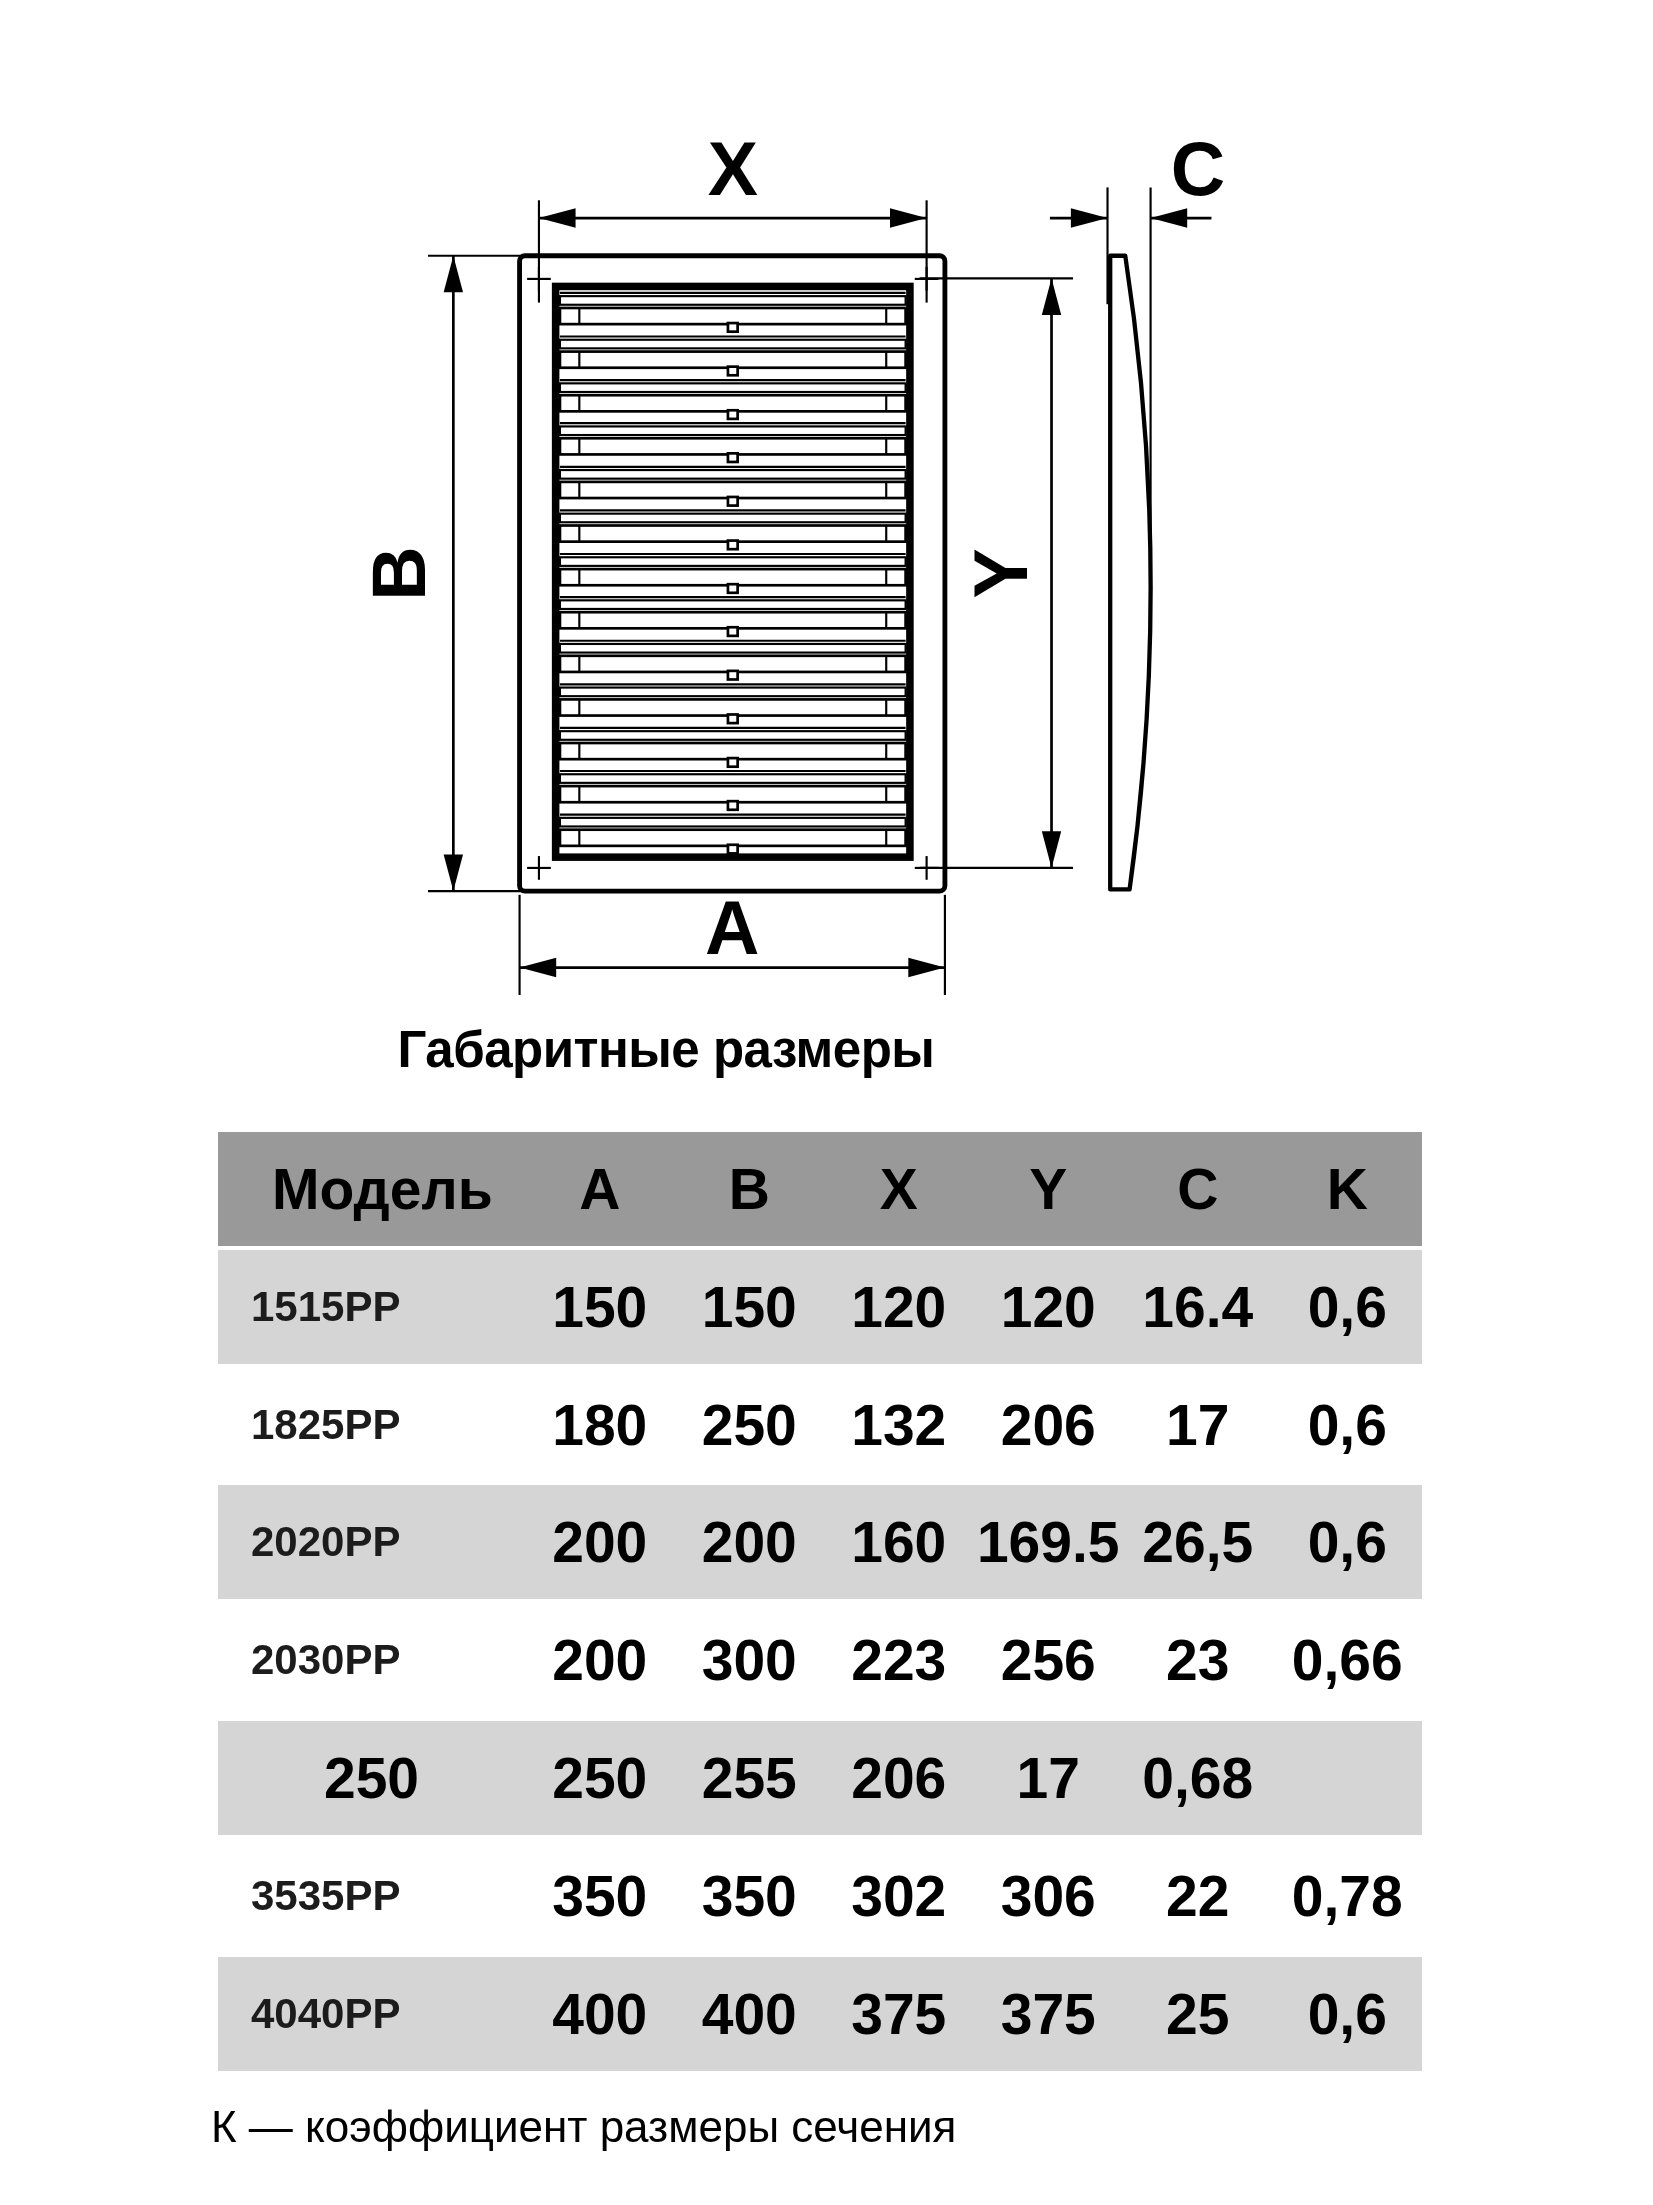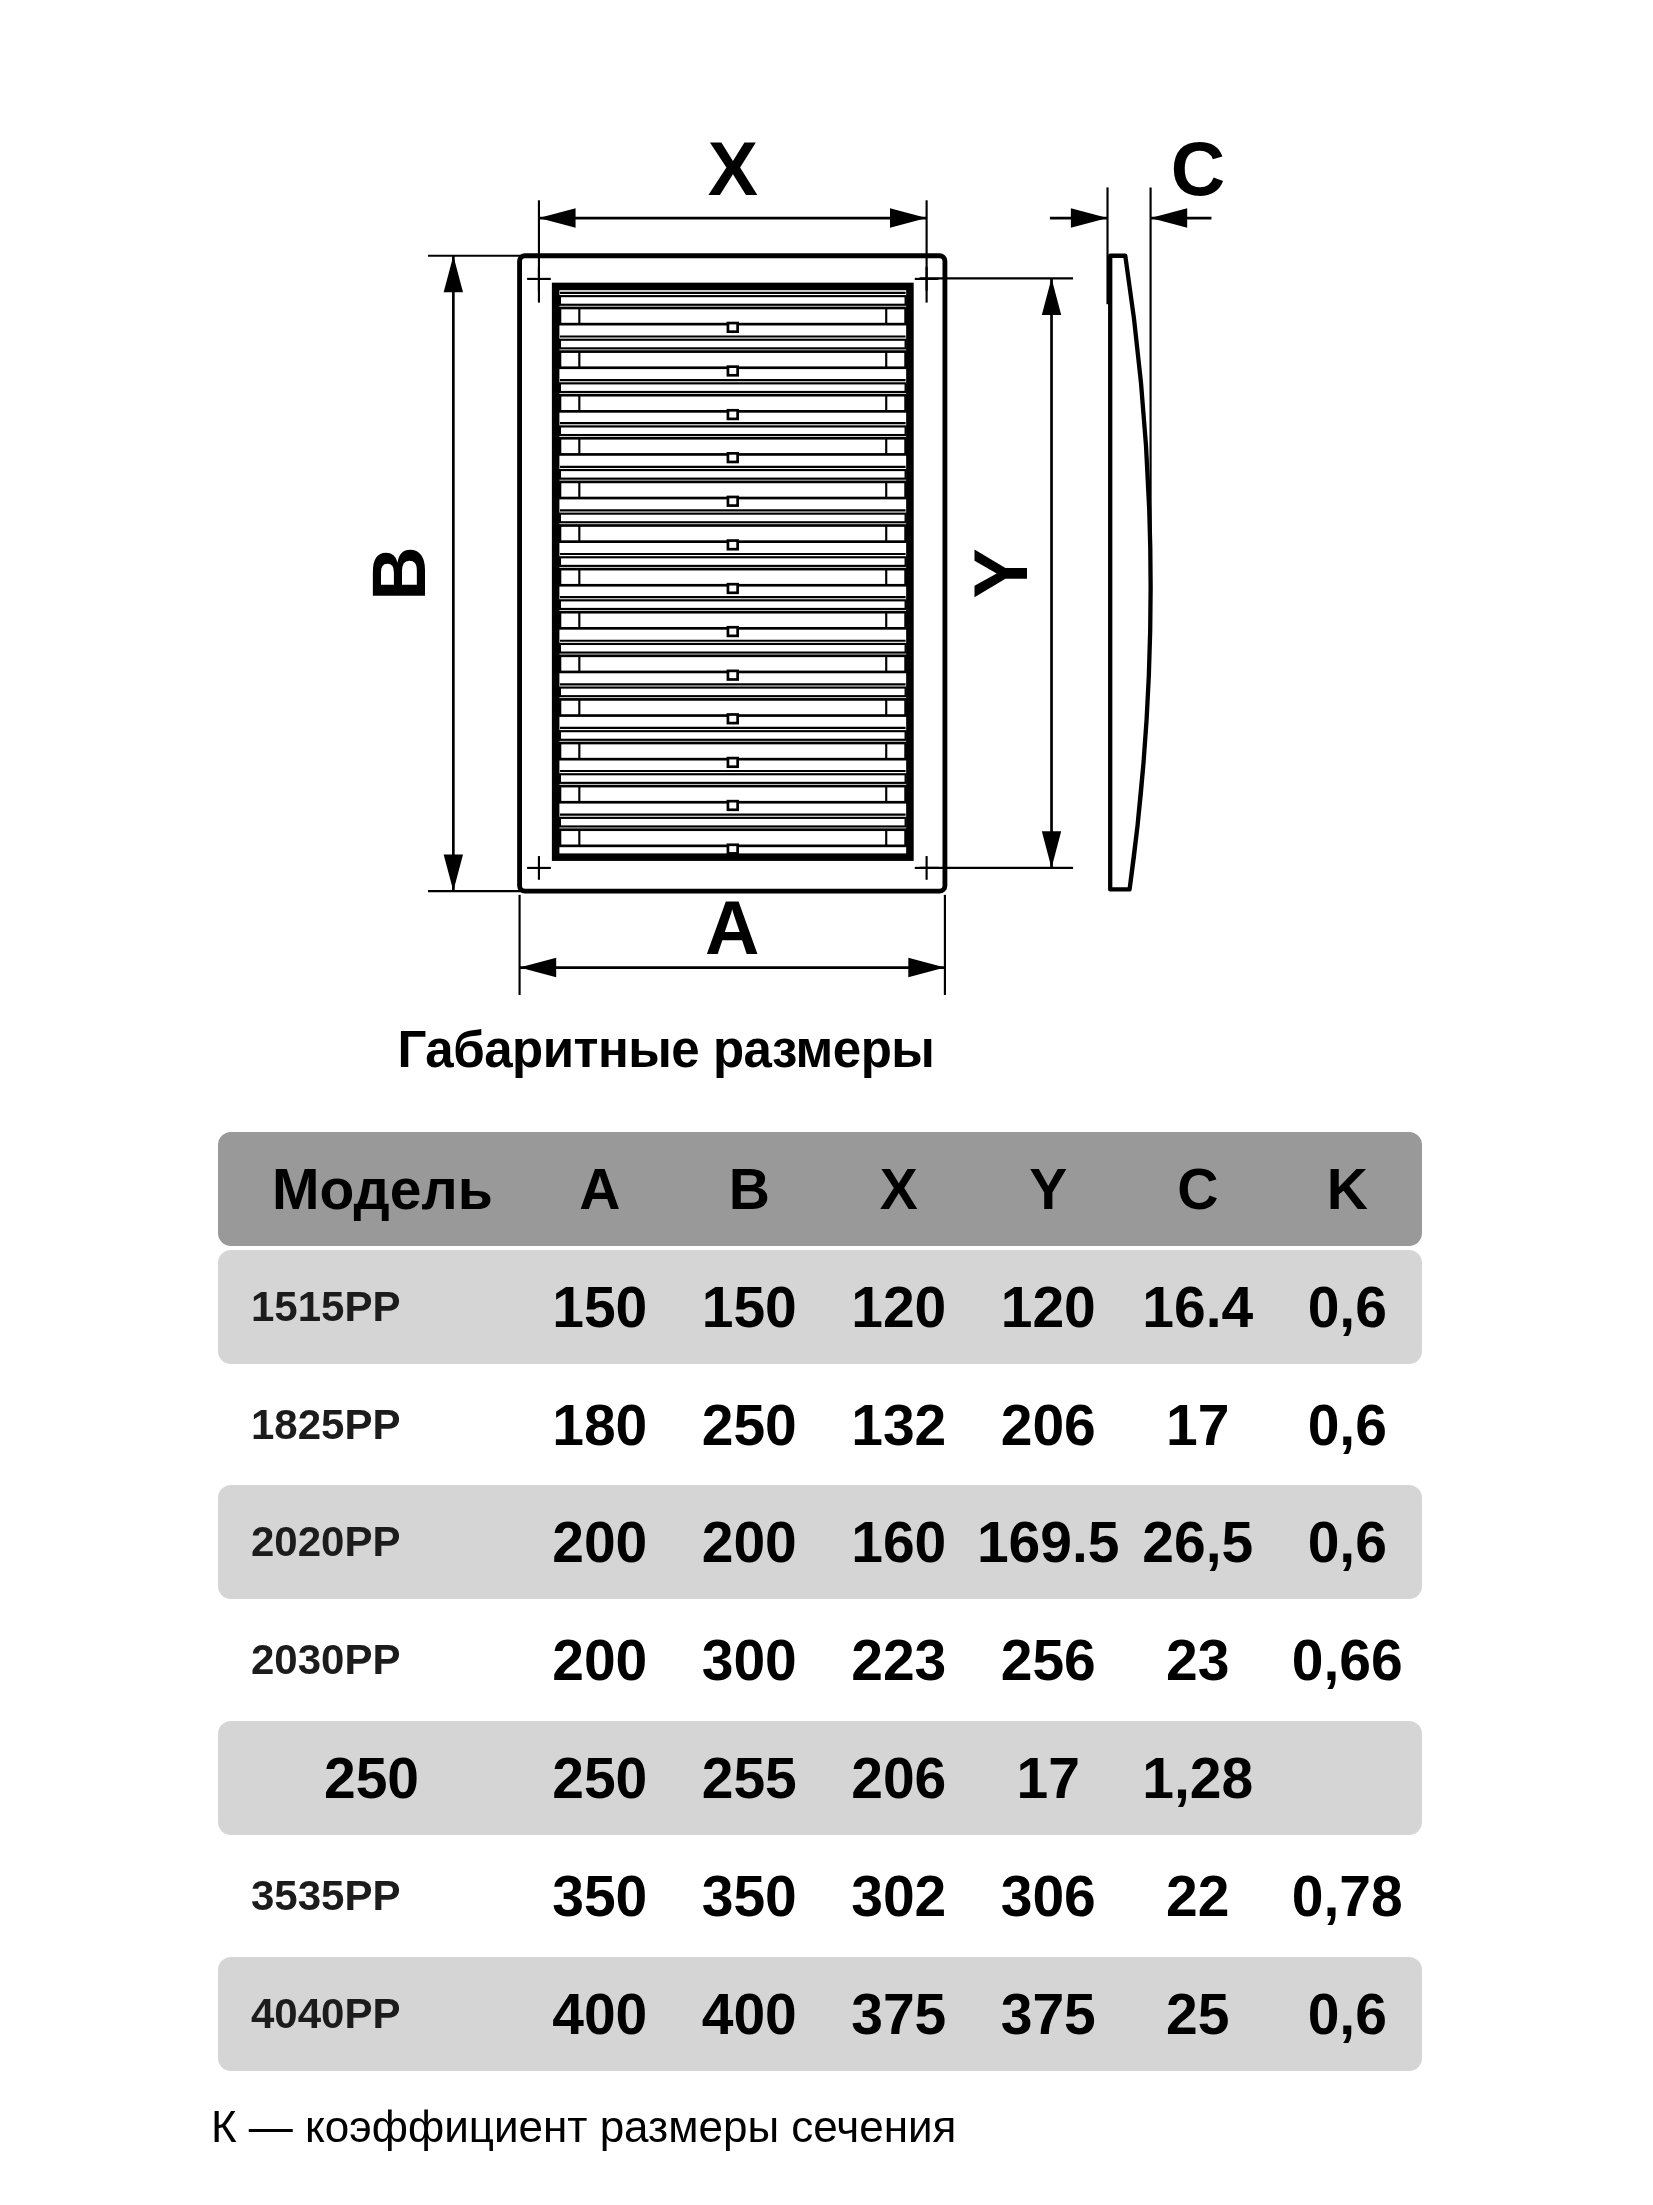--- a/index.html
+++ b/index.html
@@ -6,21 +6,21 @@
   body{width:1654px;height:2205px;position:relative;font-family:"Liberation Sans",sans-serif;color:#000;}
   .page{position:absolute;inset:0;background:#fff;overflow:hidden;}
 
   svg.drawing{position:absolute;left:0;top:0;width:1654px;height:1023px;}
   svg.drawing text{font-family:"Liberation Sans",sans-serif;font-weight:600;font-size:140px;fill:#000;}
 
   .title{position:absolute;left:0;top:1020px;width:1332px;text-align:center;
          font-size:51px;font-weight:700;letter-spacing:-0.5px;}
 
   .table{position:absolute;left:218px;top:1132px;width:1204px;}
-  .row{display:grid;grid-template-columns:307px repeat(6,1fr);height:114px;margin-bottom:3.8px;align-items:center;border-radius:13px;}
+  .row{display:grid;grid-template-columns:307px repeat(6,1fr);height:114px;margin-bottom:3.8px;align-items:center;}
   .row.header{background:var(--header-bg,#999999);}
   .row.stripe{background:var(--stripe-bg,#d5d5d5);}
   .row.plain{background:#ffffff;}
   .cell{text-align:center;font-size:57px;font-weight:700;white-space:nowrap;}
   .cell.model{text-align:left;padding-left:33px;font-weight:700;font-size:42px;color:#1c1c1c;}
   .row.header .cell.model{padding-left:54px;font-weight:700;font-size:57px;color:#000;}
 
   .footnote{position:absolute;left:211px;top:2102px;font-size:44px;font-weight:400;color:#000;}
 </style>
 </head>
@@ -171,21 +171,21 @@
       <div class="cell">23</div>
       <div class="cell">0,66</div>
     </div>
 
     <div class="row stripe">
       <div class="cell">250</div>
       <div class="cell">250</div>
       <div class="cell">255</div>
       <div class="cell">206</div>
       <div class="cell">17</div>
-      <div class="cell">1,28</div>
+      <div class="cell">0,68</div>
     </div>
 
     <div class="row plain">
       <div class="cell model">3535РР</div>
       <div class="cell">350</div>
       <div class="cell">350</div>
       <div class="cell">302</div>
       <div class="cell">306</div>
       <div class="cell">22</div>
       <div class="cell">0,78</div>

